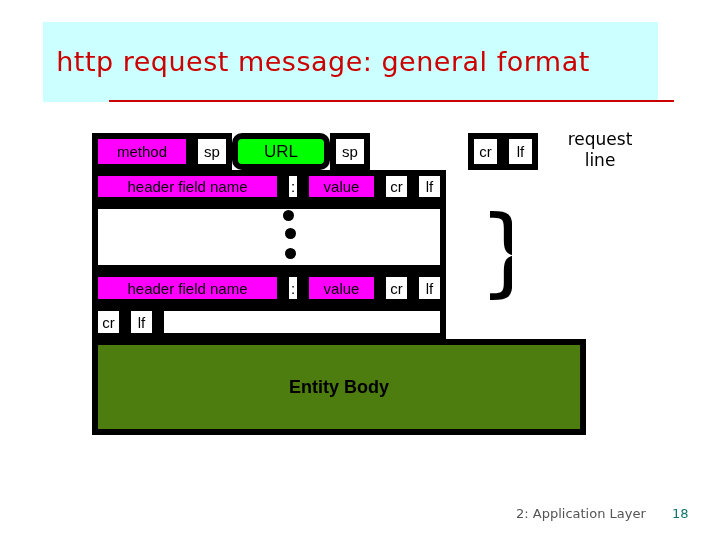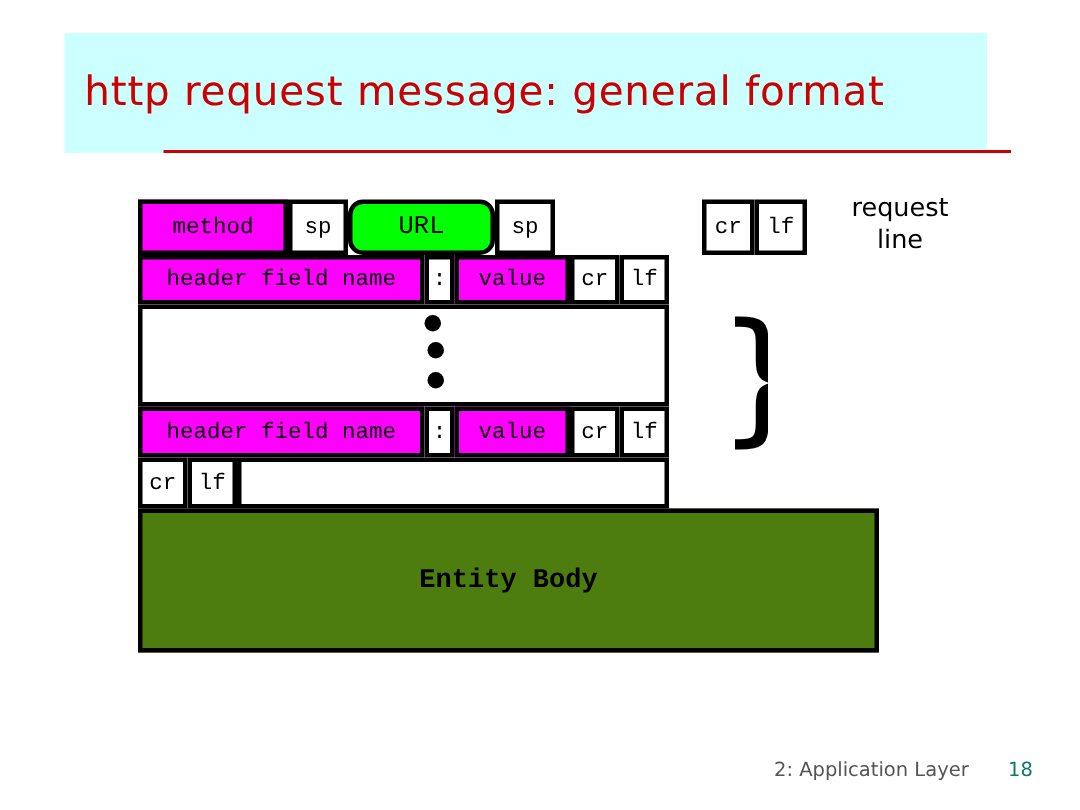--- a/index.html
+++ b/index.html
@@ -50,27 +50,27 @@
   #diagram {
     position: absolute;
     left: 0;
     top: 0;
     width: 720px;
     height: 540px;
   }
   .cell {
     position: absolute;
     box-sizing: border-box;
-    border: 3px solid #000000;
+    border: 6px solid #000000;
     display: flex;
     align-items: center;
     justify-content: center;
     font-size: 15px;
     color: #000000;
-    font-family: Liberation Mono, monospace;
+    font-family: Liberation Sans, sans-serif;
     white-space: nowrap;
   }
   .magenta { background: #ff00ff; }
   .green   { background: #00ff00; border-radius: 10px; }
   .white   { background: #ffffff; }
   .yellow  { background: #4d7c0f; }
 
   
   #cell-method  { left: 92px;  top: 133px; width: 100px; height: 37px; }
   #cell-sp1     { left: 192px; top: 133px; width: 40px;  height: 37px; }

